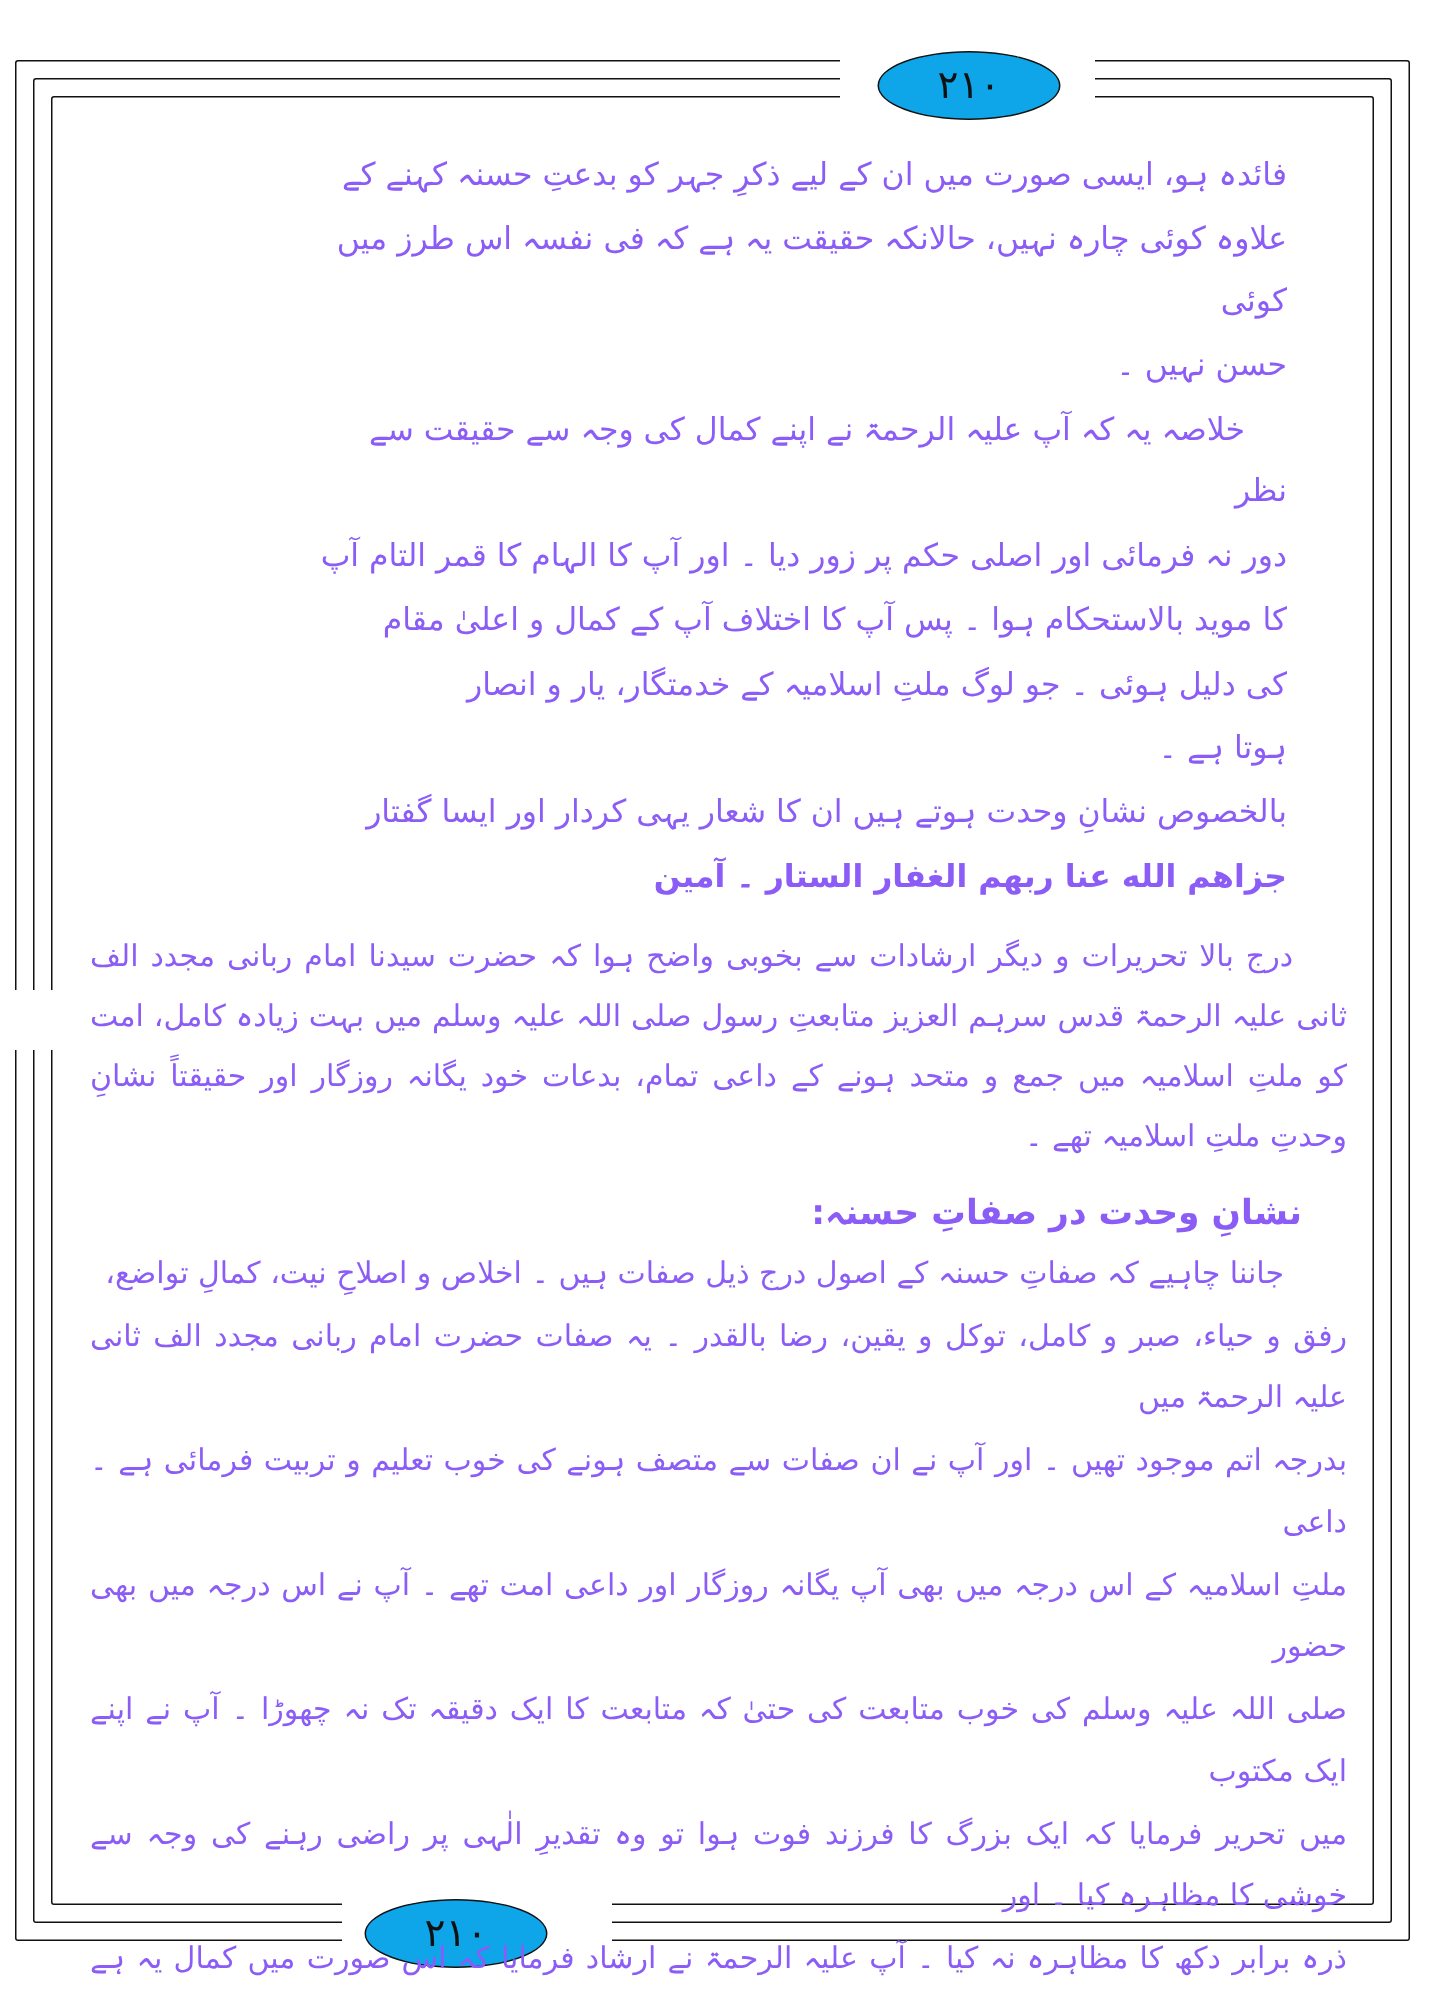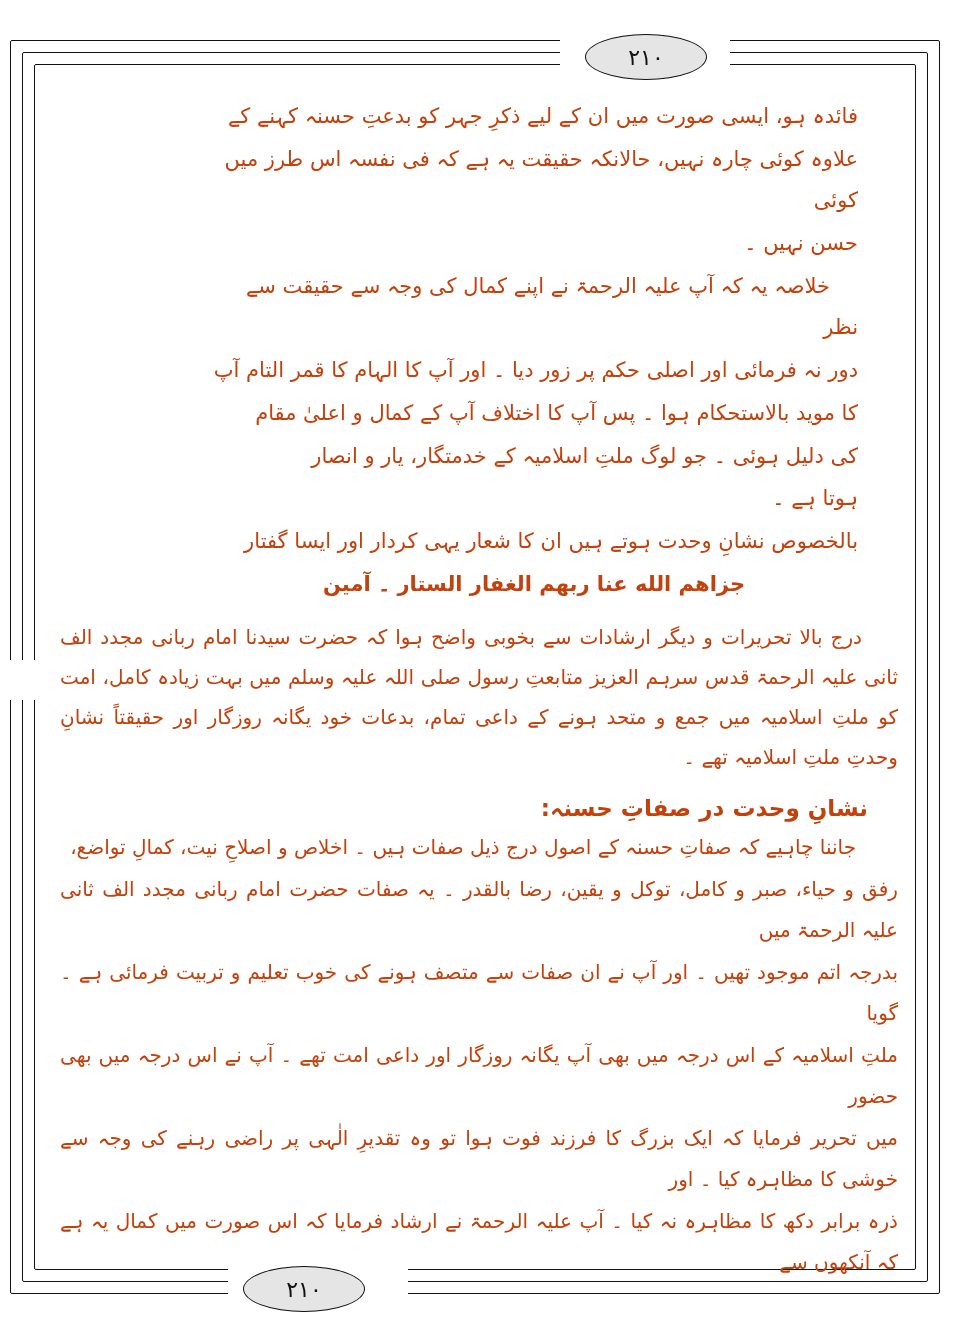--- a/index.html
+++ b/index.html
@@ -70,26 +70,26 @@
     background: #ffffff;
   }
 
   
   .page-num {
     position: absolute;
     width: 120px;
     height: 44px;
     border: 1.8px solid #111;
     border-radius: 50%/50%;
-    background: #e5e5e5;
+    background: #0ea5e9;
     display: flex;
     align-items: center;
     justify-content: center;
     font-family: "DejaVu Sans", sans-serif;
-    font-size: 22px;
+    font-size: 26px;
     letter-spacing: 1px;
     color: #111;
   }
   .page-num-top {
     left: 585px;
     top: 34px;
   }
   .page-num-bottom {
     left: 243px;
     top: 1266px;
@@ -100,40 +100,40 @@
     position: absolute;
     left: 60px;
     top: 96px;
     width: 838px;
     height: 1150px;
     direction: rtl;
     text-align: right;
   }
   .urdu {
     font-family: "DejaVu Sans", sans-serif;
-    color: #c2410c;
+    color: #8b5cf6;
     direction: rtl;
     unicode-bidi: isolate;
   }
 
   
   .block-one {
     margin: 0 40px 0 150px;
     font-size: 21px;
     line-height: 1.95;
   }
   .block-one p {
     margin: 0 0 2px 0;
   }
   .block-one .indent {
     text-indent: 28px;
   }
   .arabic-line {
     font-size: 21px;
-    text-align: center;
+    text-align: right;
     margin-top: 4px;
   }
   .arabic-bold {
     font-weight: bold;
   }
 
   
   .block-two {
     margin: 12px 0 0 0;
     font-size: 20px;
@@ -205,21 +205,22 @@
 
     <div class="block-two">
       <p>درج بالا تحریرات و دیگر ارشادات سے بخوبی واضح ہوا کہ حضرت سیدنا امام ربانی مجدد الف ثانی علیہ الرحمۃ قدس سرہم العزیز متابعتِ رسول صلی اللہ علیہ وسلم میں بہت زیادہ کامل، امت کو ملتِ اسلامیہ میں جمع و متحد ہونے کے داعی تمام، بدعات خود یگانہ روزگار اور حقیقتاً نشانِ وحدتِ ملتِ اسلامیہ تھے ۔</p>
     </div>
 
     <div class="section-heading">نشانِ وحدت در صفاتِ حسنہ:</div>
 
     <div class="block-three">
       <p>جاننا چاہیے کہ صفاتِ حسنہ کے اصول درج ذیل صفات ہیں ۔ اخلاص و اصلاحِ نیت، کمالِ تواضع،</p>
       <p class="cont">رفق و حیاء، صبر و کامل، توکل و یقین، رضا بالقدر ۔ یہ صفات حضرت امام ربانی مجدد الف ثانی علیہ الرحمۃ میں</p>
-      <p class="cont">بدرجہ اتم موجود تھیں ۔ اور آپ نے ان صفات سے متصف ہونے کی خوب تعلیم و تربیت فرمائی ہے ۔ گویا</p>
+      <p class="cont">بدرجہ اتم موجود تھیں ۔ اور آپ نے ان صفات سے متصف ہونے کی خوب تعلیم و تربیت فرمائی ہے ۔ داعی</p>
       <p class="cont">ملتِ اسلامیہ کے اس درجہ میں بھی آپ یگانہ روزگار اور داعی امت تھے ۔ آپ نے اس درجہ میں بھی حضور</p>
+      <p class="cont">صلی اللہ علیہ وسلم کی خوب متابعت کی حتیٰ کہ متابعت کا ایک دقیقہ تک نہ چھوڑا ۔ آپ نے اپنے ایک مکتوب</p>
       <p class="cont">میں تحریر فرمایا کہ ایک بزرگ کا فرزند فوت ہوا تو وہ تقدیرِ الٰہی پر راضی رہنے کی وجہ سے خوشی کا مظاہرہ کیا ۔ اور</p>
       <p class="cont">ذرہ برابر دکھ کا مظاہرہ نہ کیا ۔ آپ علیہ الرحمۃ نے ارشاد فرمایا کہ اس صورت میں کمال یہ ہے کہ آنکھوں سے</p>
 
     </div>
 
   </div>
 </div>
 
 </body></html>

